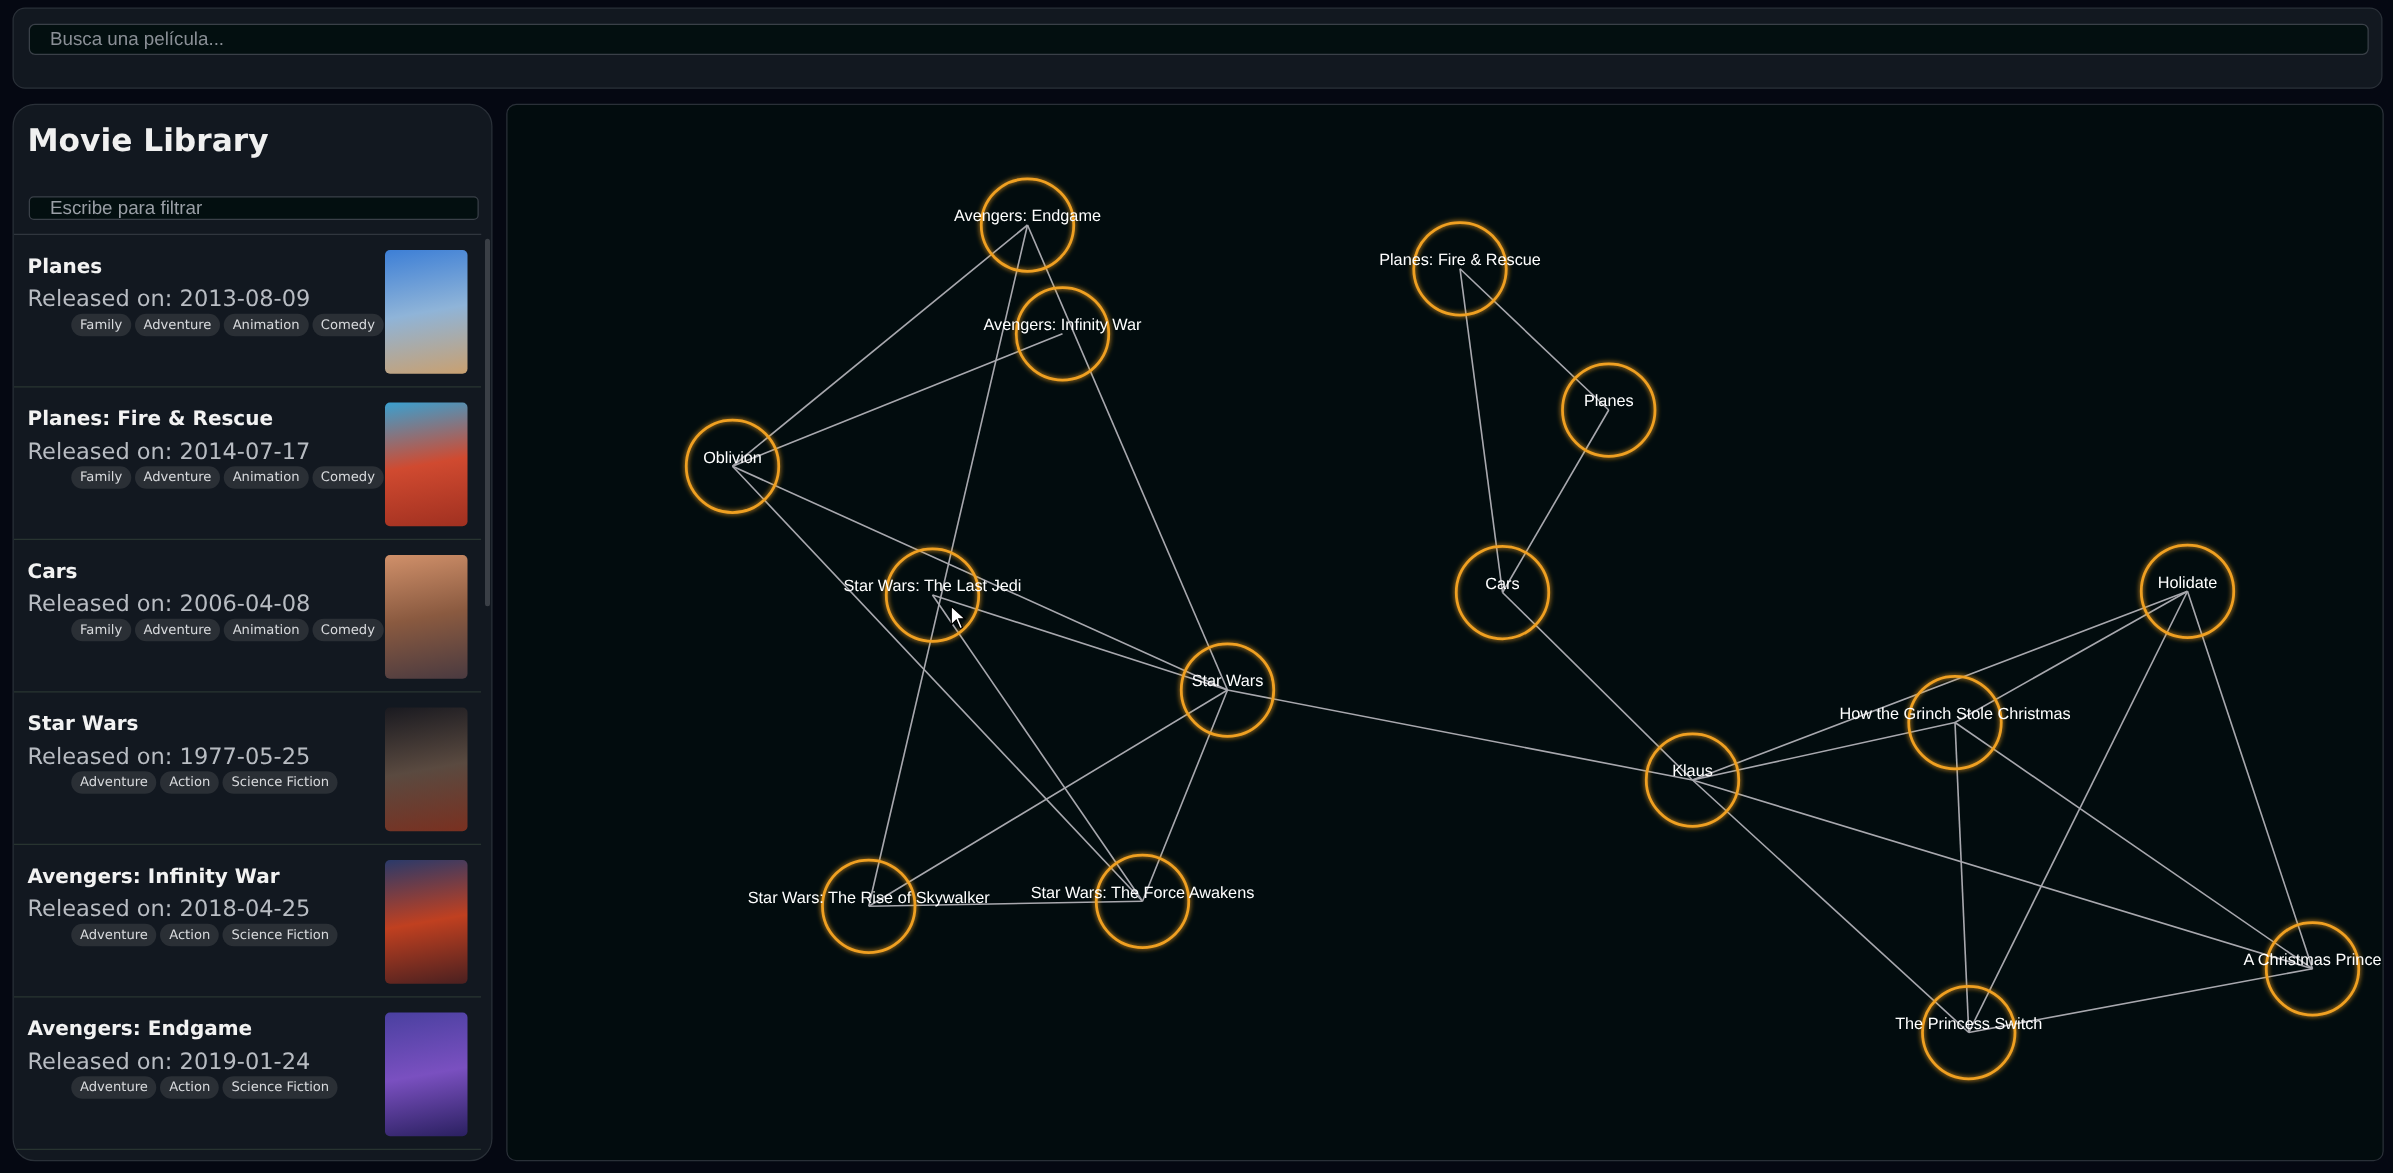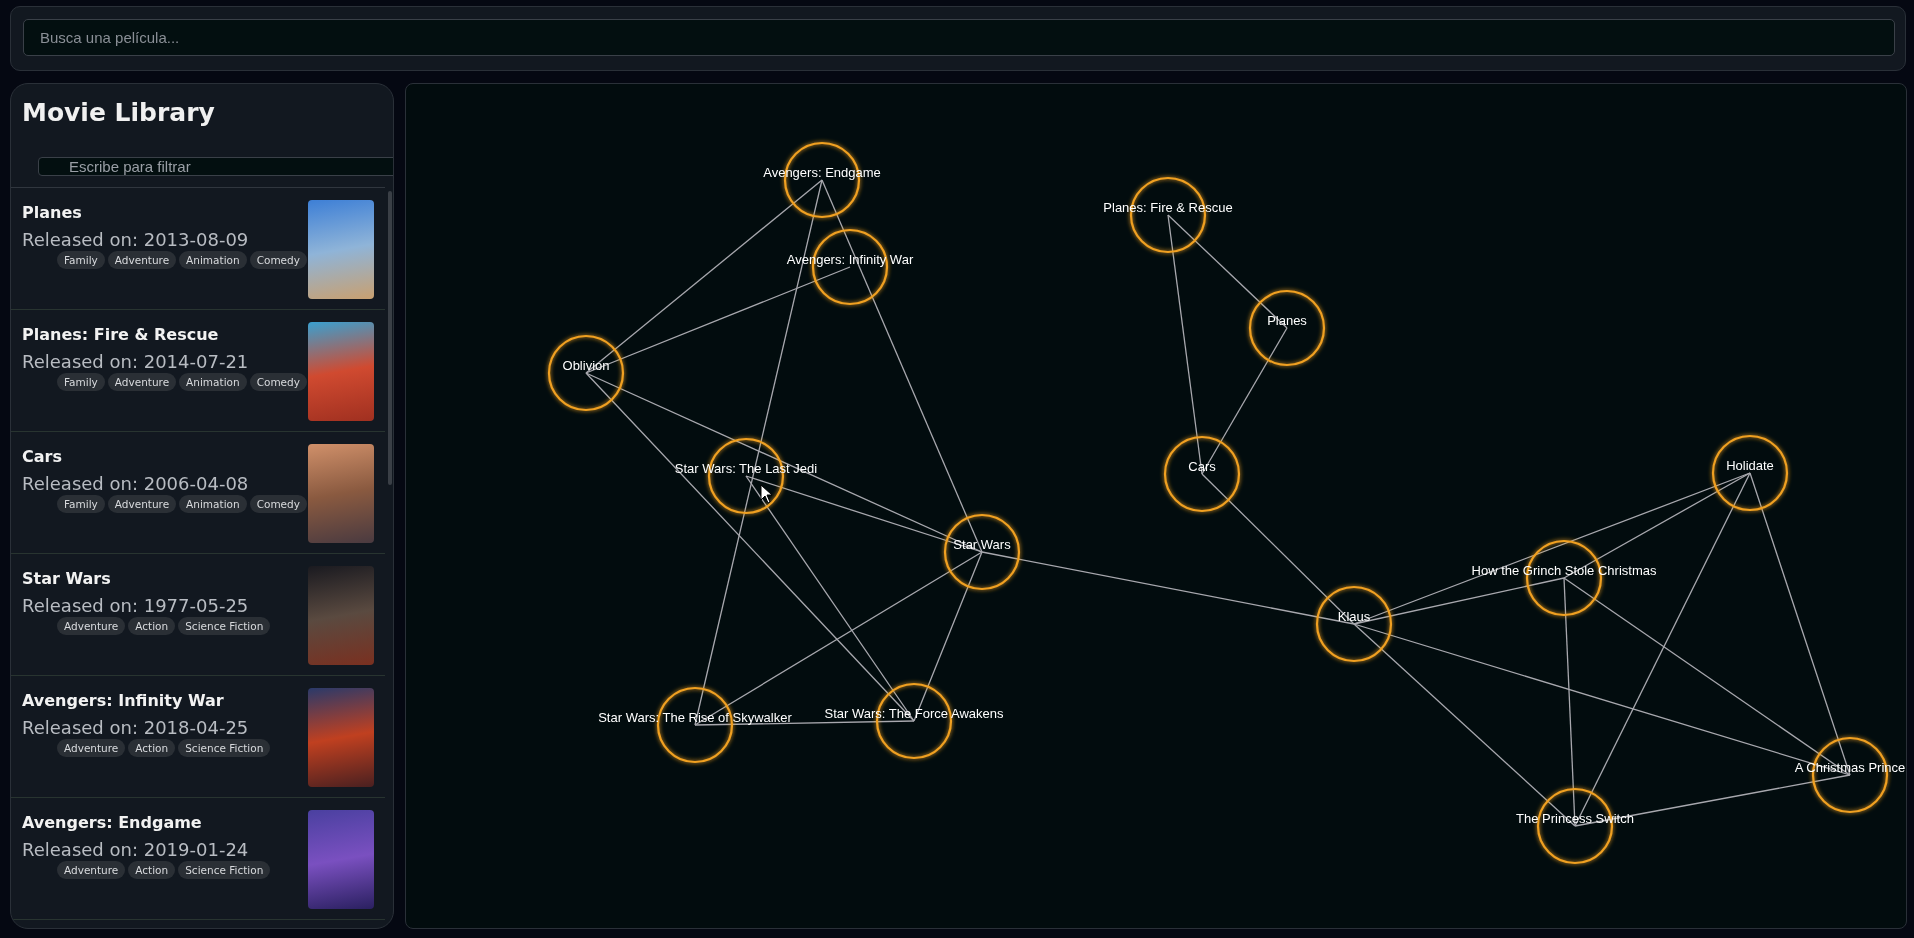--- a/index.html
+++ b/index.html
@@ -8,40 +8,40 @@
     background: #050812;
     font-family: "Liberation Sans", sans-serif;
     position: relative;
   }
   .top-panel {
     position: absolute; left: 10px; top: 6px; width: 1896px; height: 65px;
     background: #121820; border: 1px solid #2a3038; border-radius: 10px;
     box-sizing: border-box;
   }
   .search-input {
-    position: absolute; left: 12px; top: 12px; width: 1872px; height: 37px;
+    position: absolute; left: 12px; top: 12px; width: 1872px; height: 25px;
     background: #030f10; border: 1px solid #3a4048; border-radius: 5px;
     box-sizing: border-box; color: #ddd; padding: 0 16px;
     font-family: "Liberation Sans", sans-serif; font-size: 15px; outline: none;
   }
   .search-input::placeholder { color: #8a8f96; }
   .sidebar {
     position: absolute; left: 10px; top: 83px; width: 384px; height: 846px;
     background: #121820; border: 1px solid #2a3038; border-radius: 18px;
     box-sizing: border-box; overflow: hidden;
   }
   .sidebar-title {
     position: absolute; left: 11px; top: 14px; margin: 0;
     color: #f0f0f0; font-family: "DejaVu Sans", sans-serif;
     font-weight: bold; font-size: 25px; letter-spacing: 0px;
   }
   .filter-input {
-    position: absolute; left: 27px; top: 73px; width: 360px; height: 19px;
+    position: absolute; left: 12px; top: 73px; width: 360px; height: 19px;
     background: #030f10; border: 1px solid #3a4048; border-radius: 4px;
-    box-sizing: border-box; color: #ddd; padding: 0 30px;
+    box-sizing: border-box; color: #ddd; padding: 0 16px;
     font-family: "Liberation Sans", sans-serif; font-size: 15px; outline: none;
   }
   .filter-input::placeholder { color: #9a9fa6; }
   .list {
     position: absolute; left: 0; top: 103px; width: 374px; height: 742px;
     border-top: 1px solid #30363e; overflow: hidden;
   }
   .movie-item {
     position: relative; height: 122px; border-bottom: 1px solid #283430;
     box-sizing: border-box; cursor: pointer;
@@ -98,21 +98,21 @@
      <div class="tags">
           <span class="tag">Family</span>
           <span class="tag">Adventure</span>
           <span class="tag">Animation</span>
           <span class="tag">Comedy</span>
         </div>
      <div class="poster" style="background: linear-gradient(170deg, #3d7fd6 0%, #8fb4d8 50%, #c9a070 100%);"></div>
       </div>
       <div class="movie-item">
         <div class="movie-title">Planes: Fire &amp; Rescue</div>
-     <div class="movie-date">Released on: 2014-07-21</div>
+     <div class="movie-date">Released on: 2014-07-17</div>
      <div class="tags">
           <span class="tag">Family</span>
           <span class="tag">Adventure</span>
           <span class="tag">Animation</span>
           <span class="tag">Comedy</span>
         </div>
      <div class="poster" style="background: linear-gradient(170deg, #3aa0d0 0%, #d04a30 50%, #a03020 100%);"></div>
       </div>
       <div class="movie-item">
         <div class="movie-title">Cars</div>

